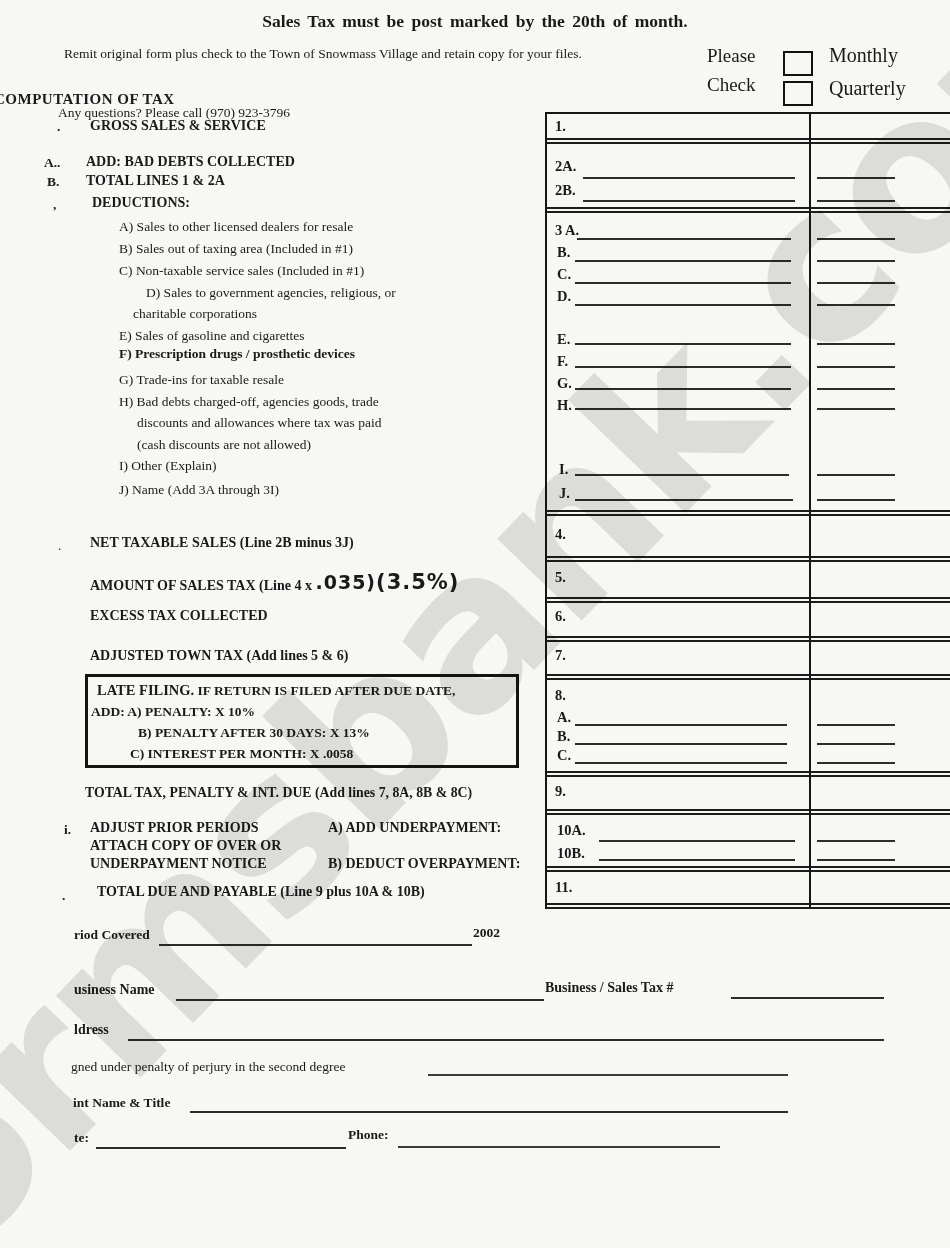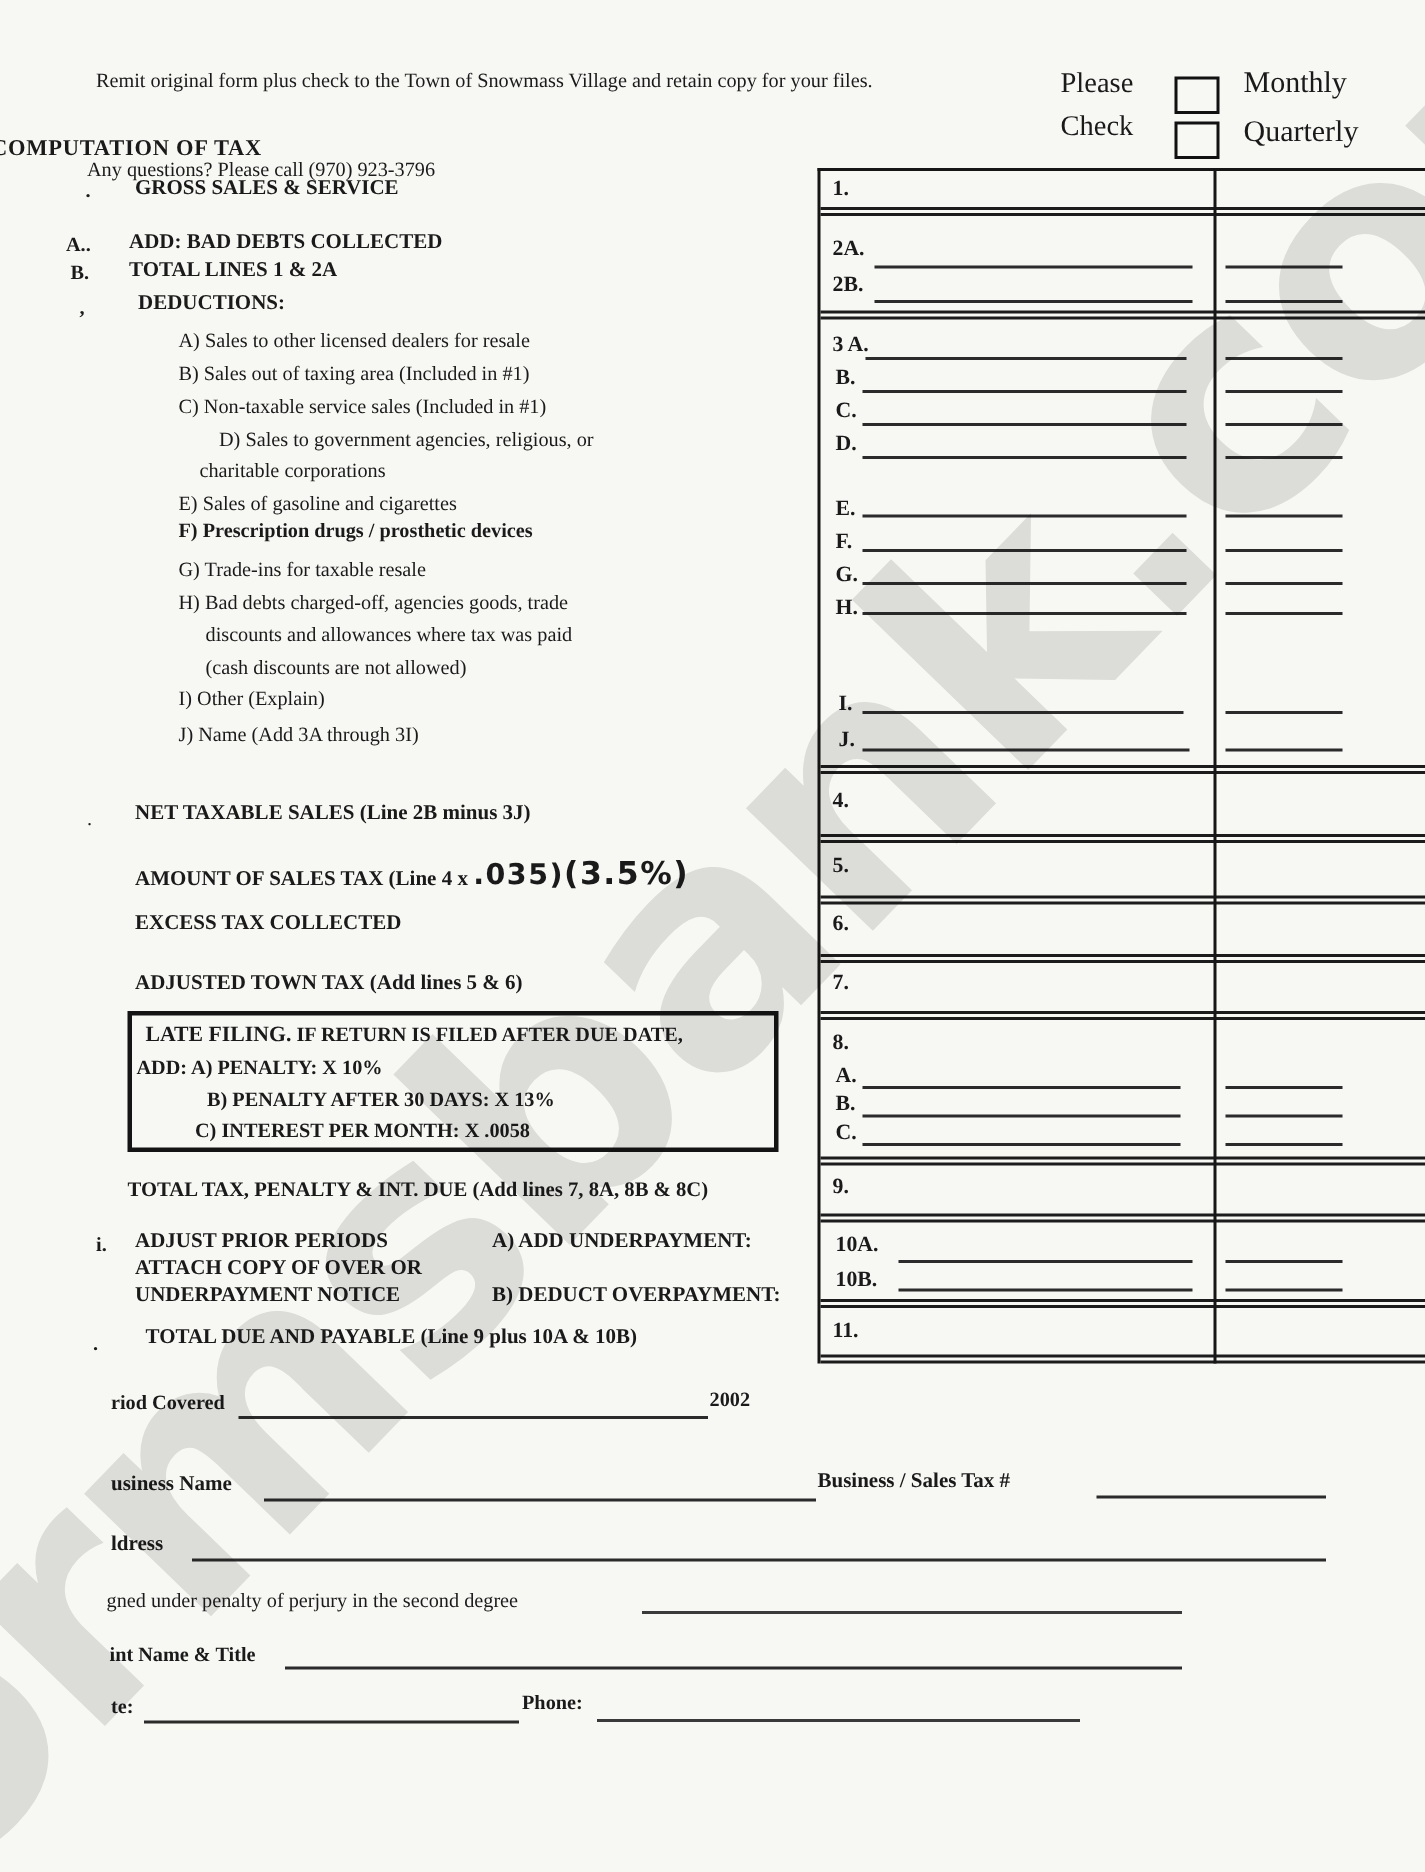--- a/index.html
+++ b/index.html
@@ -24,20 +24,21 @@
              color:#bdbdbd;opacity:.42;white-space:nowrap;pointer-events:none;z-index:6;
              mix-blend-mode:multiply;letter-spacing:-4px;}
 </style>
 </head>
 <body>
 
 <div class="page">
 
   <div class="watermark">formsbank.com</div>
 
+  <div class="t b" style="left:0;right:0;top:11px;text-align:center;font-size:17.5px;word-spacing:3px;">Sales Tax must be post marked by the 20th of  month.</div>
   <div class="t s13" style="left:64px;top:46px;">Remit original form plus check to the Town of Snowmass Village and retain copy for your files.</div>
   <div class="t s13" style="left:58px;top:65px;margin-top:40px;">Any questions?  Please call (970) 923-3796</div>
   <div class="t b" style="left:-6px;top:91px;font-size:15px;letter-spacing:.5px;">COMPUTATION OF TAX</div>
 
   <div class="t" style="left:707px;top:45px;font-size:19px;">Please</div>
   <div class="t" style="left:707px;top:74px;font-size:19px;">Check</div>
   <div class="checkbox" style="left:783px;top:51px;"></div>
   <div class="checkbox" style="left:783px;top:81px;"></div>
   <div class="t" style="left:829px;top:44px;font-size:20px;">Monthly</div>
   <div class="t" style="left:829px;top:77px;font-size:20px;">Quarterly</div>

